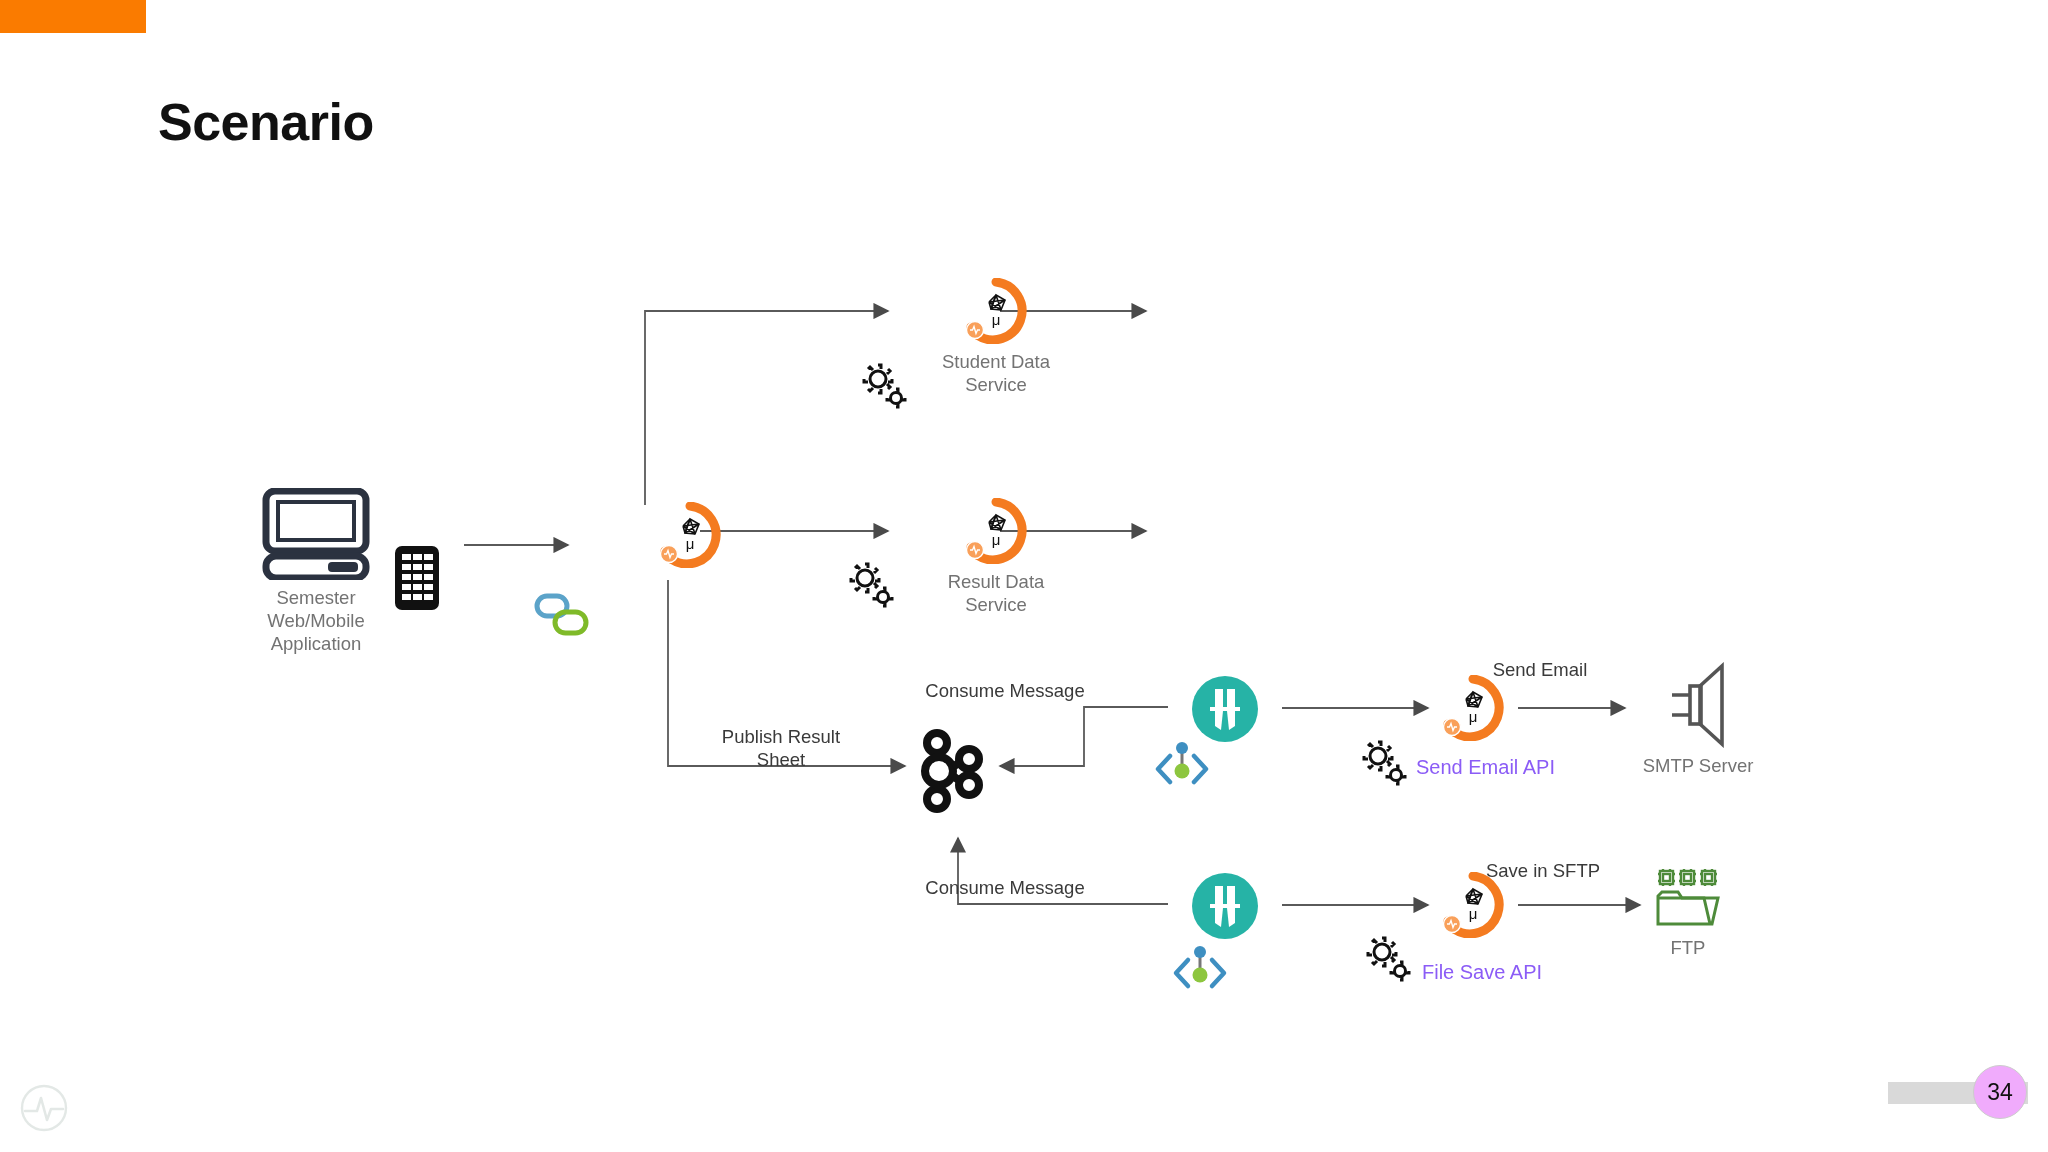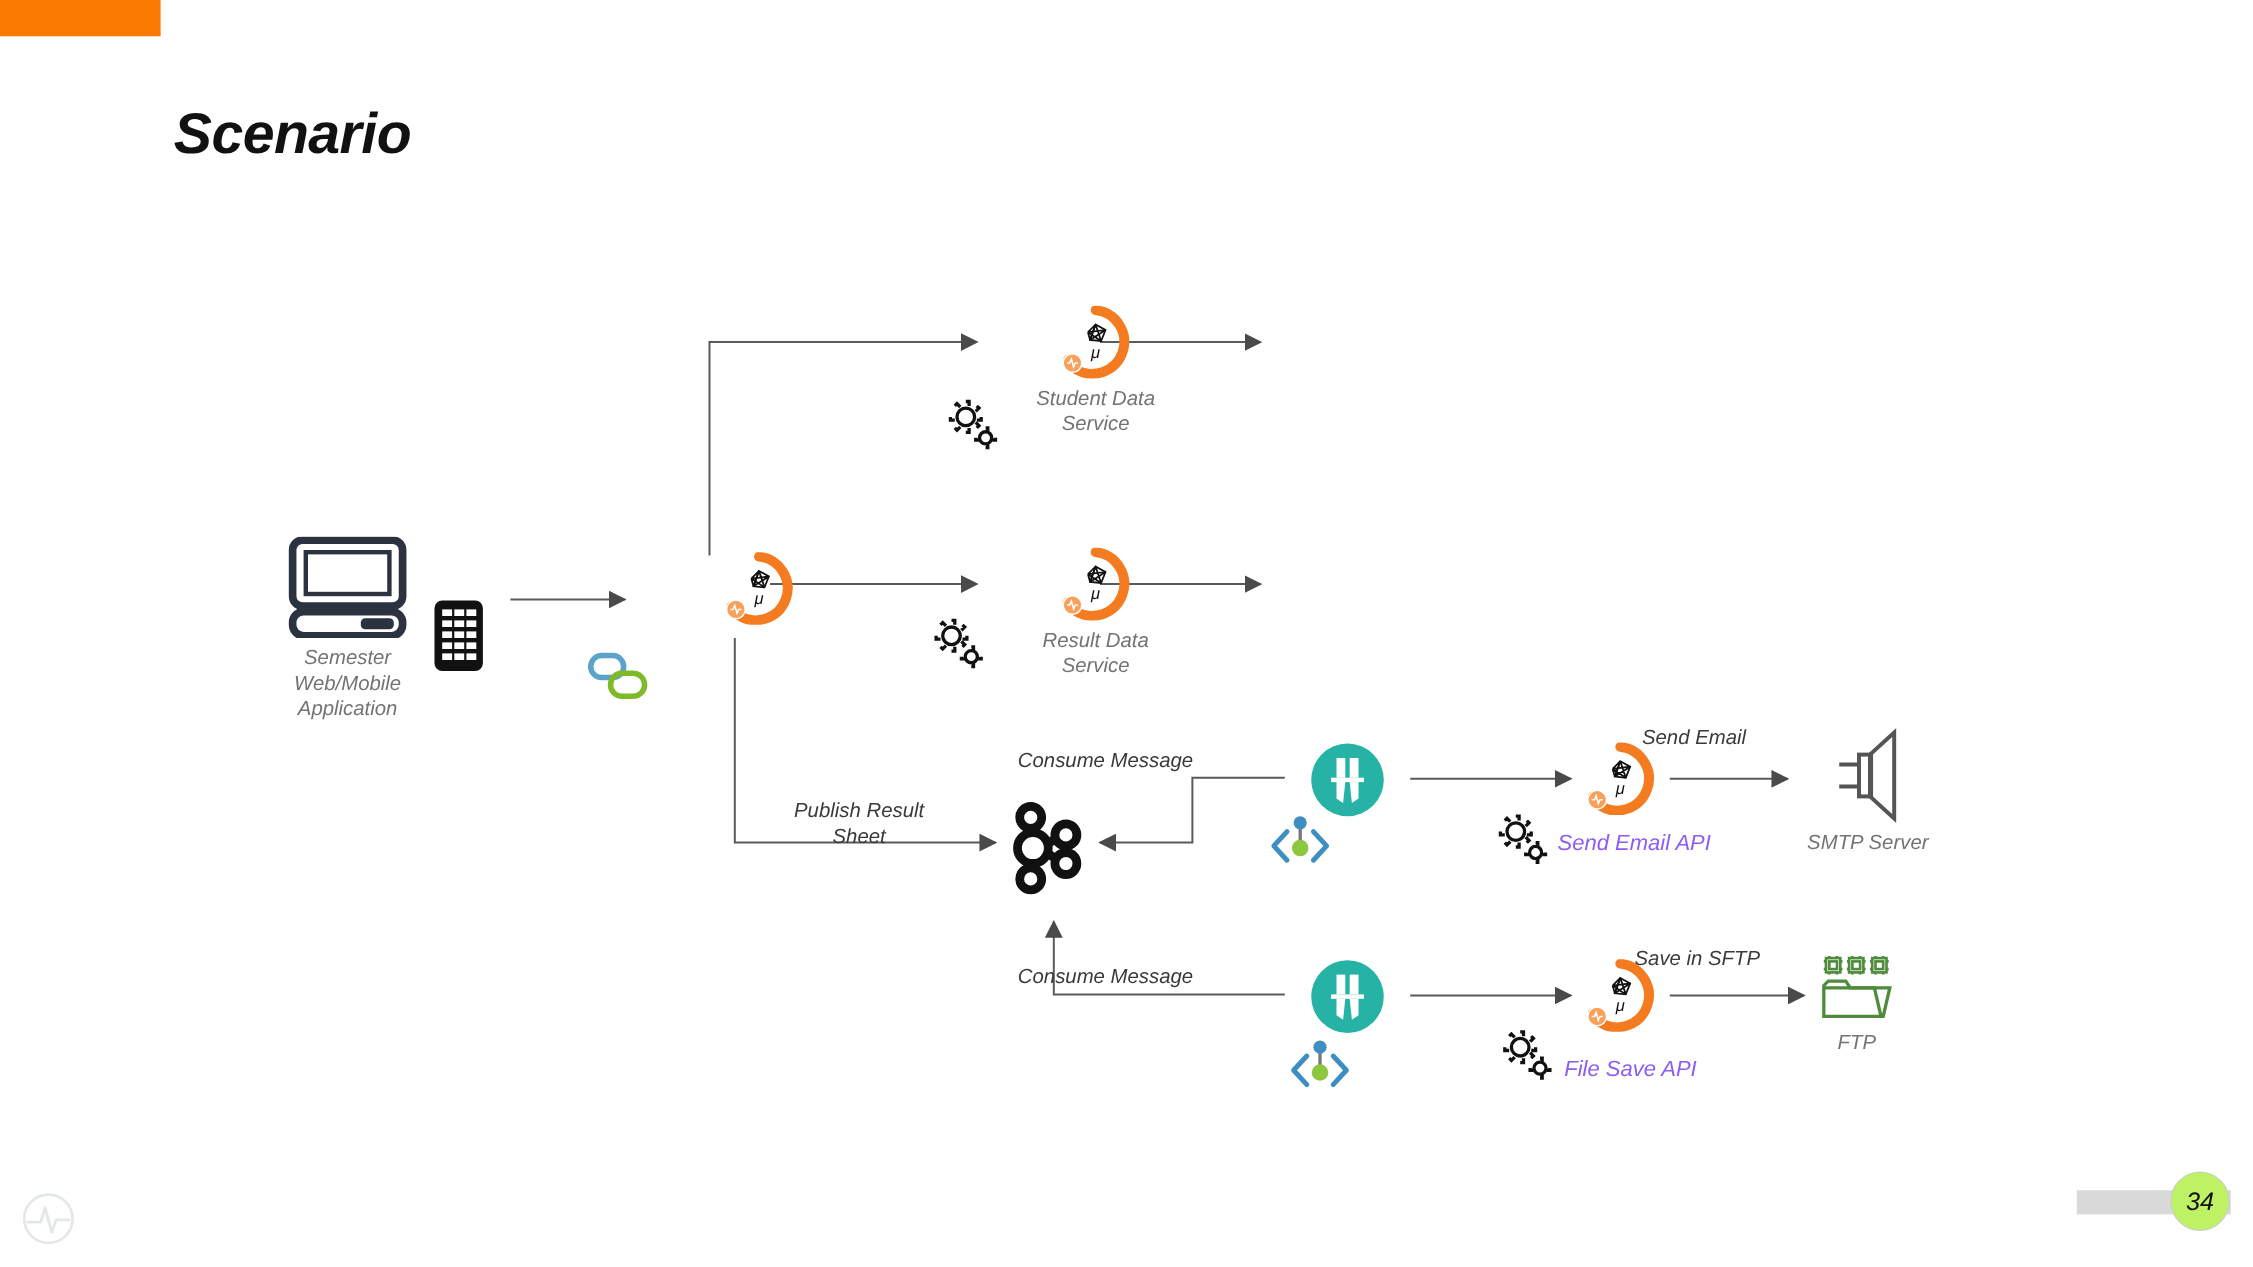--- a/index.html
+++ b/index.html
@@ -3,39 +3,39 @@
 <meta charset="utf-8">
 <style>
   html,body{margin:0;padding:0;}
   body{
     width:2048px;height:1152px;
     background:#ffffff;
     font-family:"Liberation Sans", sans-serif;
     overflow:hidden;
     position:relative;
   }
-  .slide{position:absolute;inset:0;font-style:italic;}
+  .slide{position:absolute;inset:0;}
 
   
   #accent-bar{
     position:absolute;left:0;top:0;width:146px;height:33px;
   }
   #page-title{
     position:absolute;left:158px;top:96px;
     font-size:52px;font-weight:bold;color:#111111;
     letter-spacing:-0.5px;line-height:1;
   }
   #footer-bar{
     position:absolute;right:20px;bottom:48px;
     width:140px;height:22px;background:#d9d9d9;
   }
   #page-number{
     position:absolute;right:21px;bottom:33px;
     width:52px;height:52px;border-radius:50%;
-    background:#bef264;border:1.5px solid #cccccc;
+    background:#f0abfc;border:1.5px solid #cccccc;
     display:flex;align-items:center;justify-content:center;
     font-size:23px;color:#111111;
   }
   #brand-logo{position:absolute;left:18px;bottom:18px;width:52px;height:52px;opacity:.85;}
 
   
   #connectors{position:absolute;left:0;top:0;width:2048px;height:1152px;pointer-events:none;}
 
   
   .node{position:absolute;display:flex;flex-direction:column;align-items:center;}

